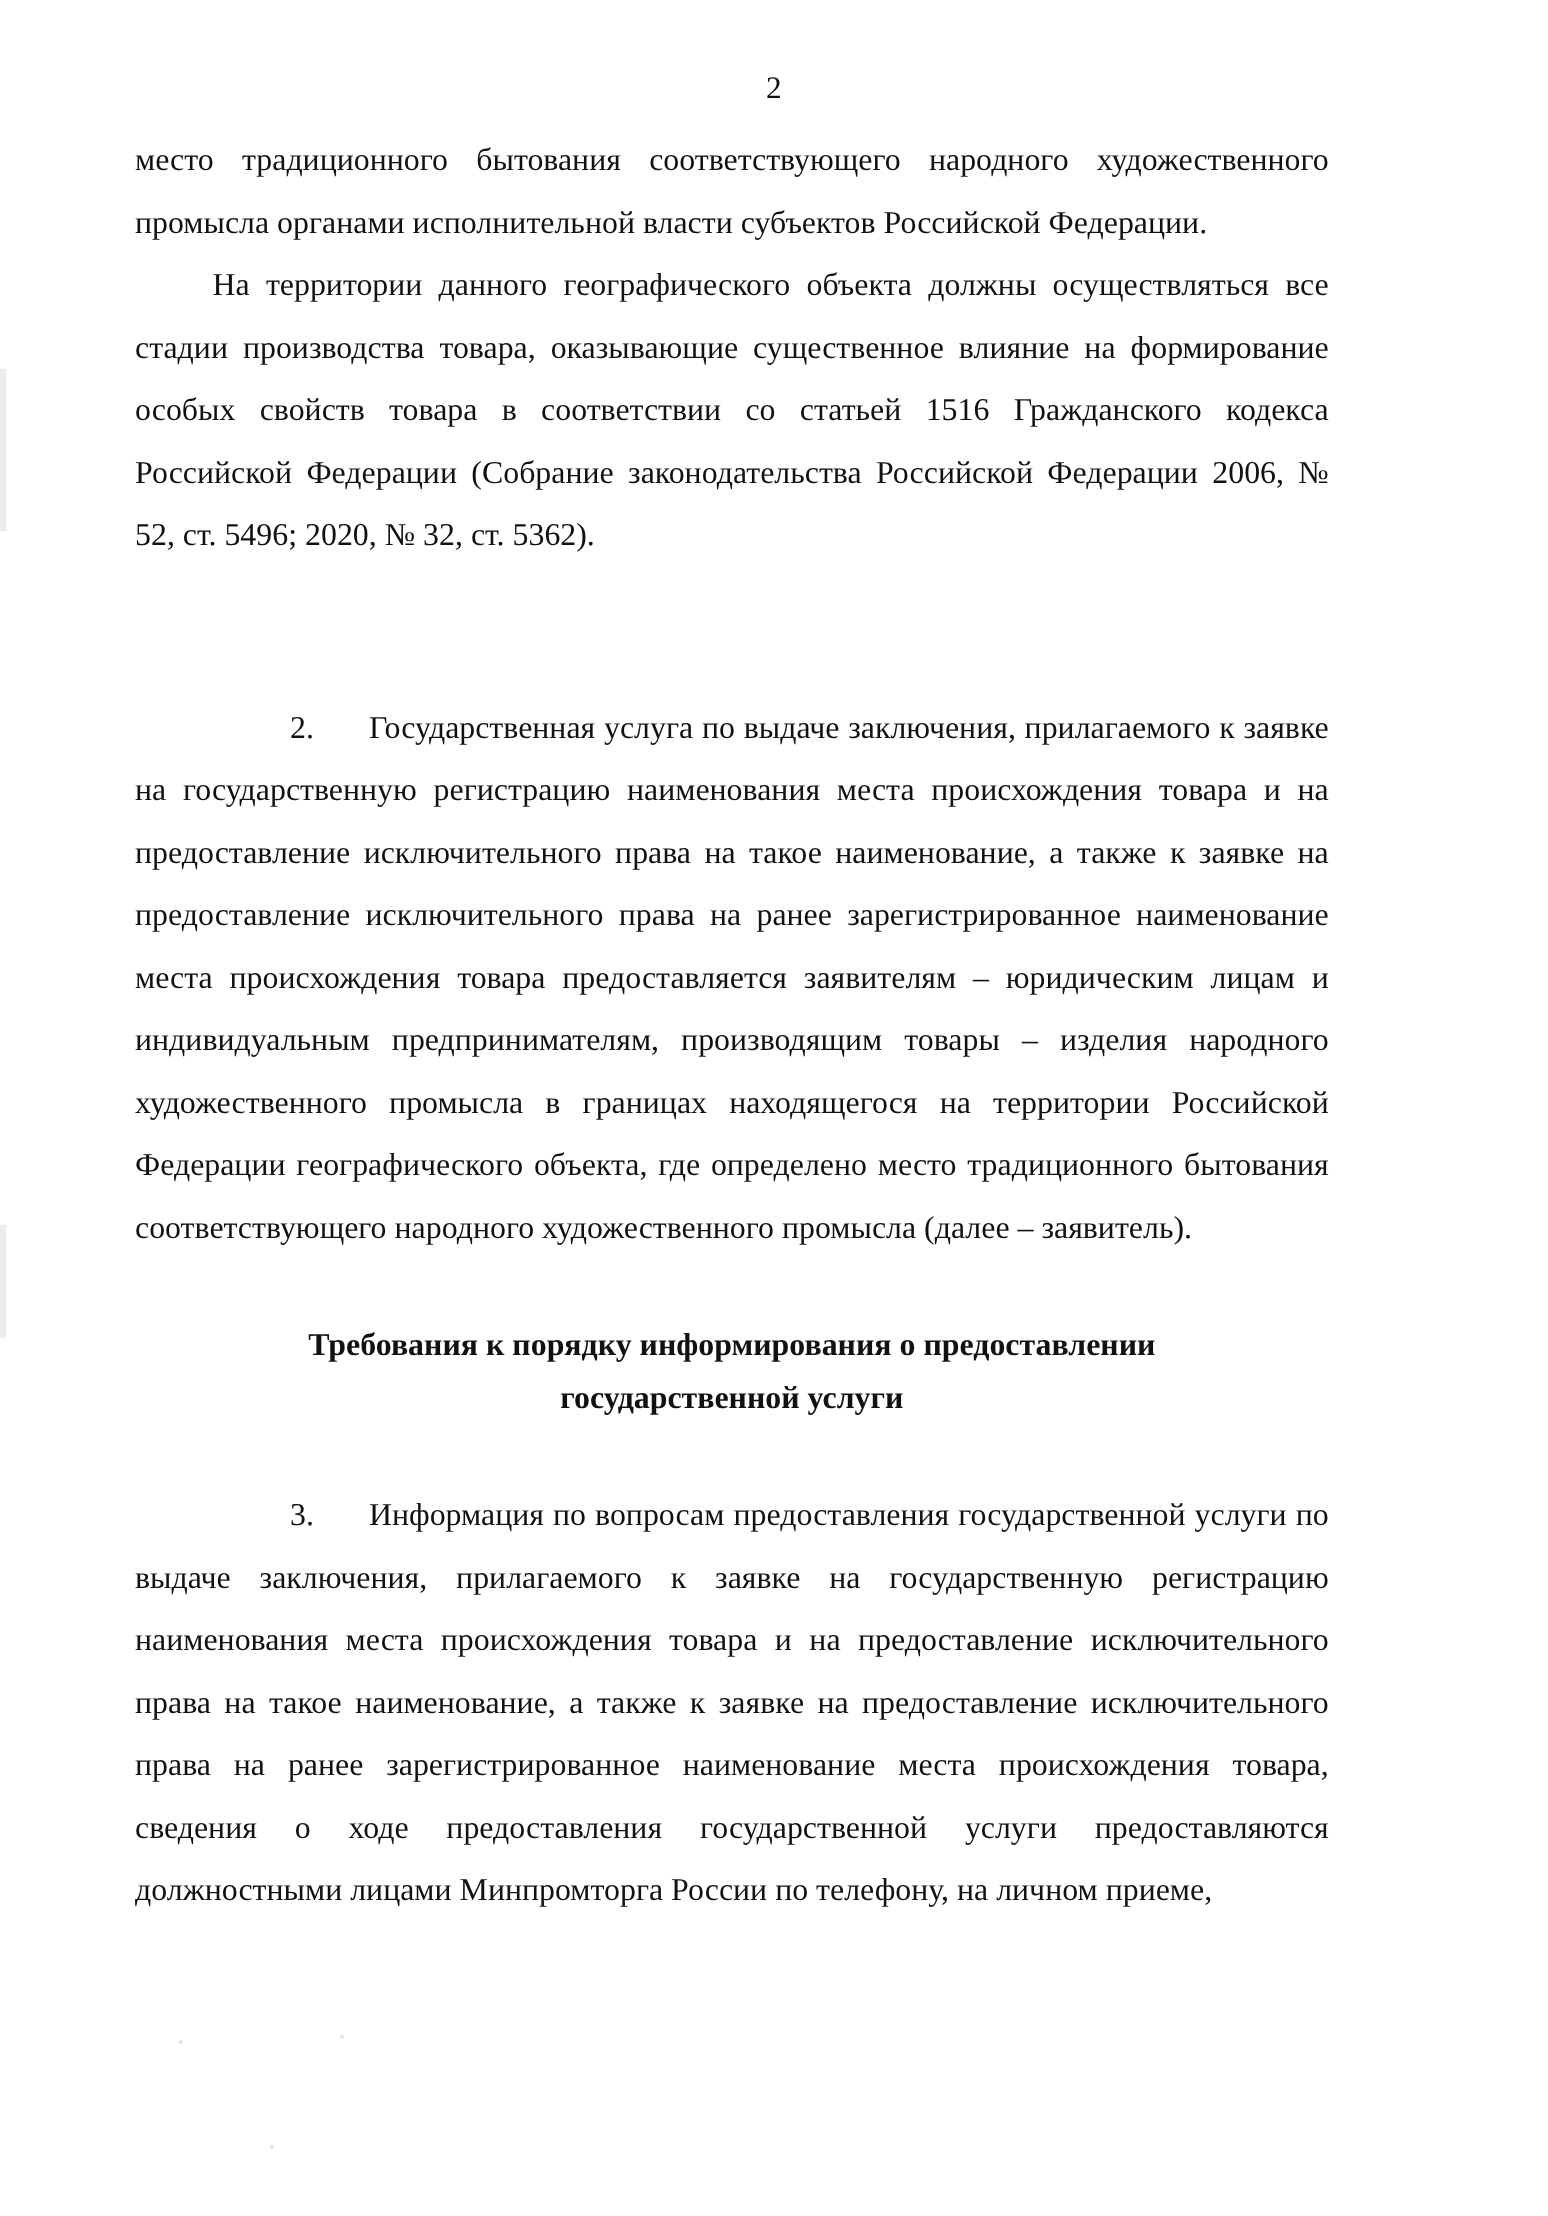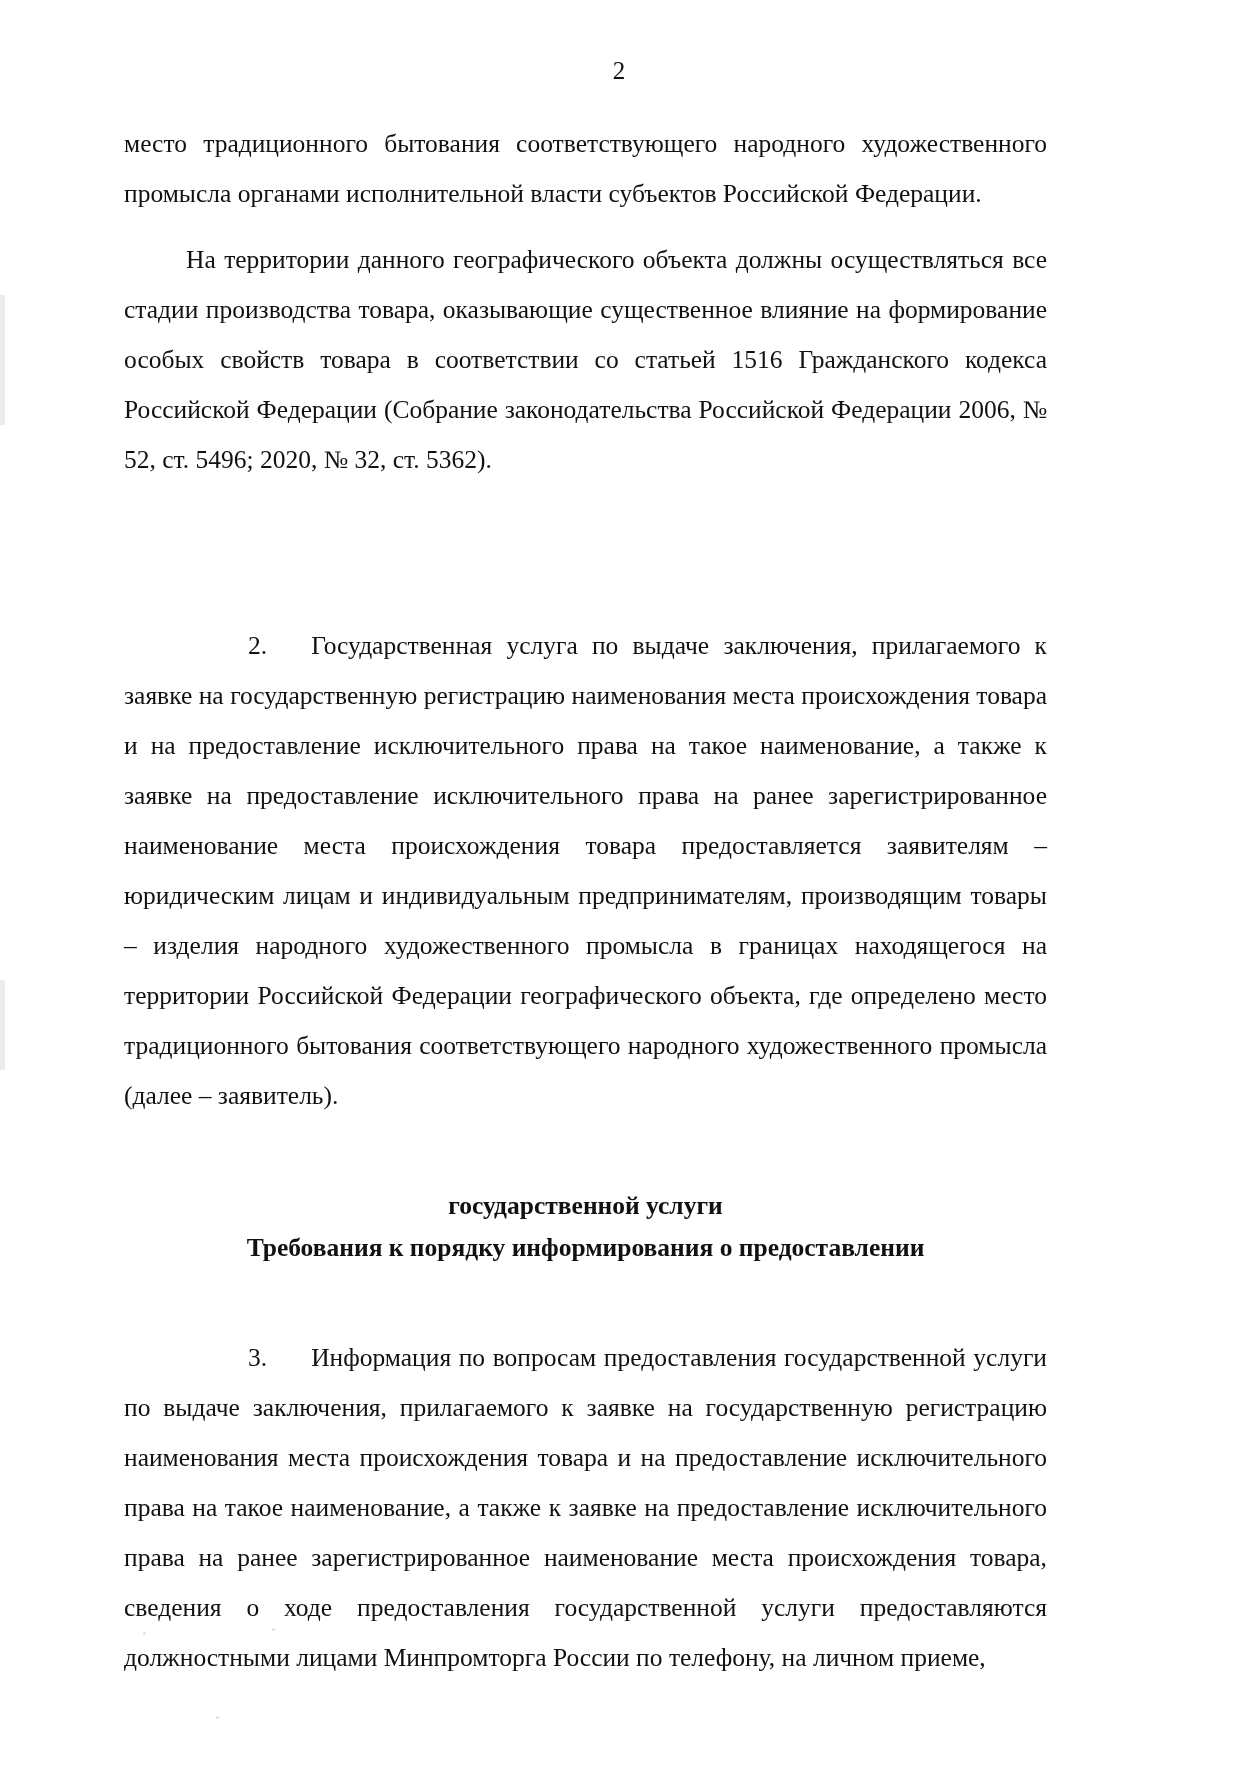--- a/index.html
+++ b/index.html
@@ -28,21 +28,21 @@
     line-height: 1;
     color: #111111;
   }
   .content {
     position: absolute;
     top: 103px;
     left: 108px;
     width: 955px;
   }
   p.body-text {
-    margin: 16px;
+    margin: 0;
     font-size: 25.5px;
     line-height: 50px;
     text-align: justify;
     text-justify: inter-word;
     color: #111111;
     hyphens: none;
   }
   p.indent-first {
     text-indent: 62px;
   }
@@ -90,22 +90,22 @@
 
     <div class="spacer-lg"></div>
 
 
     <div class="spacer-md"></div>
 
     <p class="body-text indent-first"><span class="num-marker">2.</span><span class="tab-gap"></span><span>Государственная услуга по выдаче заключения, прилагаемого к заявке на государственную регистрацию наименования места происхождения товара и на предоставление исключительного права на такое наименование, а также к заявке на предоставление исключительного права на ранее зарегистрированное наименование места происхождения товара предоставляется заявителям – юридическим лицам и индивидуальным предпринимателям, производящим товары – изделия народного художественного промысла в границах находящегося на территории Российской Федерации географического объекта, где определено место традиционного бытования соответствующего народного художественного промысла (далее – заявитель).</span></p>
 
     <div class="spacer-md"></div>
 
+    <h2 class="heading">Требования к порядку информирования о предоставлении</h2>
     <h2 class="heading">государственной услуги</h2>
-    <h2 class="heading">Требования к порядку информирования о предоставлении</h2>
 
     <div class="spacer-md"></div>
 
     <p class="body-text indent-first"><span class="num-marker">3.</span><span class="tab-gap"></span><span>Информация по вопросам предоставления государственной услуги по выдаче заключения, прилагаемого к заявке на государственную регистрацию наименования места происхождения товара и на предоставление исключительного права на такое наименование, а также к заявке на предоставление исключительного права на ранее зарегистрированное наименование места происхождения товара, сведения о ходе предоставления государственной услуги предоставляются должностными лицами Минпромторга России по телефону, на личном приеме,</span></p>
 
   </div>
 
   <div class="artifact line-left" style="top:295px;"></div>
   <div class="artifact line-left" style="top:980px;height:90px;"></div>
   <div class="artifact dot" style="left:143px;top:1632px;"></div>

